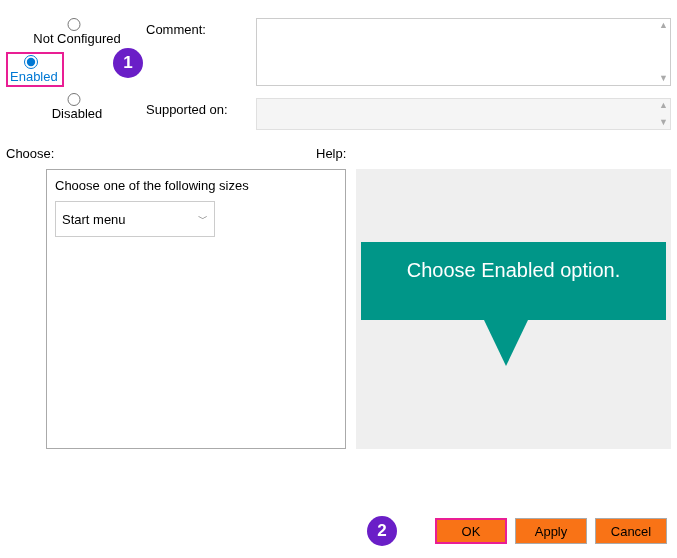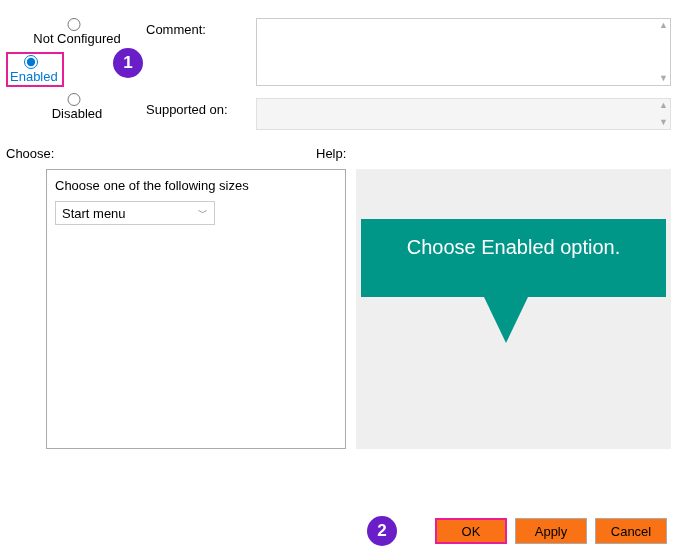--- a/index.html
+++ b/index.html
@@ -20,26 +20,26 @@
     .scroll-arrows { position: absolute; right: 2px; top: 0; bottom: 0; display: flex; flex-direction: column; justify-content: space-between; padding: 2px 0;}
     .scroll-arrow { color: #aaa; font-size: 9px; line-height: 1; cursor: default;}
     
     .divider-section { display: flex; padding: 4px 6px 8px 6px; }
     .options-label { width: 310px; }
     .help-label { flex: 1; }
     
     .panels { display: flex; padding: 0 6px; height: 280px; }
     .options-panel { width: 300px; border: 1px solid #aaa; background: #fff; padding: 8px; margin-right: 10px; margin-left: 40px; }
     .choose-text { margin-bottom: 8px; }
-    .dropdown { width: 160px; height: 24px; border: 1px solid #ccc; background: #fff; display: flex; align-items: center; justify-content: space-between; padding: 0 6px; gap: 9px; }
+    .dropdown { width: 160px; height: 36px; border: 1px solid #ccc; background: #fff; display: flex; align-items: center; justify-content: space-between; padding: 0 6px; gap: 9px; }
     .dropdown-chevron { font-size: 10px; color: #666; }
     
     .help-panel { flex: 1; background: #efefef; position: relative; }
     
-    .callout-box { position: absolute; left: 5px; top: 50px; right: 5px; background: #009688; color: #fff; padding: 14px 14px 18px 14px; font-family: Arial, sans-serif; font-size: 20px; text-align: center; line-height: 1.4; }
+    .callout-box { position: absolute; left: 5px; top: 73px; right: 5px; background: #009688; color: #fff; padding: 14px 14px 18px 14px; font-family: Arial, sans-serif; font-size: 20px; text-align: center; line-height: 1.4; }
     .callout-line1 { margin-bottom: 18px; }
     .callout-pointer { position: absolute; left: 50%; transform: translateX(-30px); top: 100%; width: 0; height: 0; border-left: 22px solid transparent; border-right: 22px solid transparent; border-top: 46px solid #009688; }
     
     .button-row { position: absolute; bottom: 12px; right: 10px; display: flex; align-items: center; gap: 8px; }
     .btn { min-width: 72px; height: 26px; border: 1px solid #aaa; background: #f97316; display: flex; align-items: center; justify-content: center; font-size: 13px; cursor: pointer; }
     .btn.ok { border: 2.5px solid #e91e94; }
     
     .badge { width: 30px; height: 30px; border-radius: 50%; background: #6a1ec7; color: #fff; display: flex; align-items: center; justify-content: center; font-size: 17px; font-weight: 600; font-family: Arial, sans-serif; }
     .badge1 { position: absolute; left: 113px; top: 48px; }
     .badge2-wrap { display: flex; align-items: center; margin-right: 30px;}

